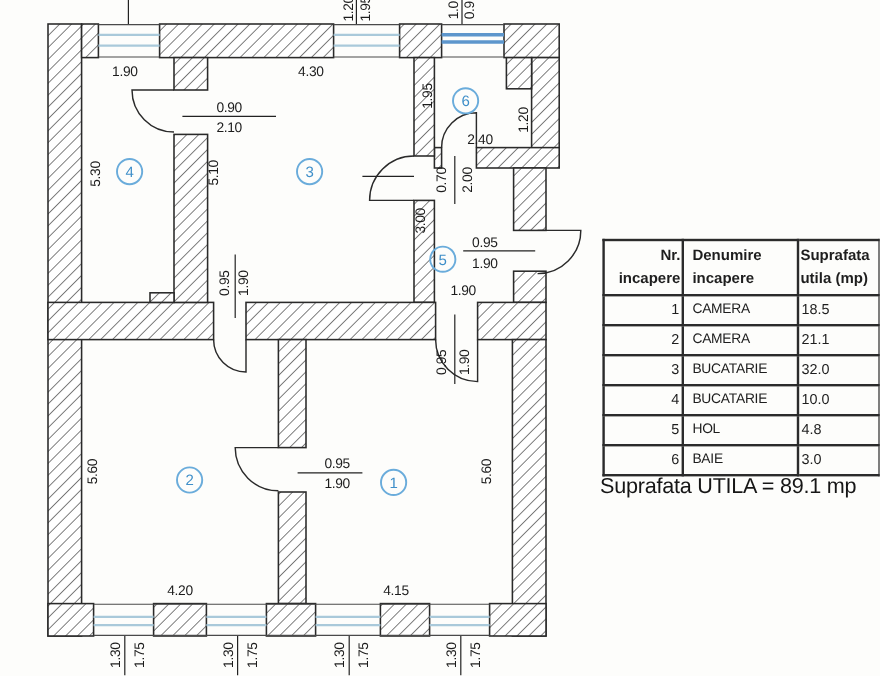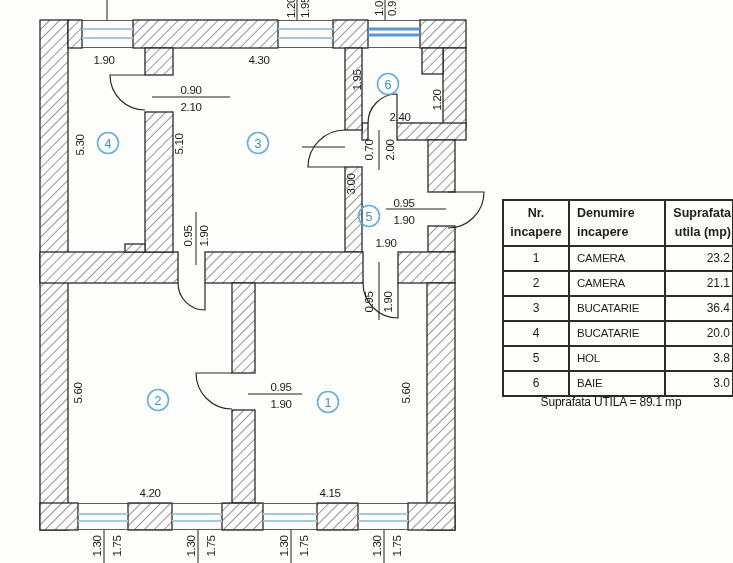--- a/index.html
+++ b/index.html
@@ -11,27 +11,27 @@
   }
   #plan{position:absolute;left:0;top:0;}
   svg text{fill:#1c1c1c;font-family:"Liberation Sans",sans-serif;font-size:11.5px;letter-spacing:-0.3px;}
   svg text.roomnum{fill:#3f8fc9;font-size:12.5px;letter-spacing:0;}
 
   .table-area{position:absolute;left:502px;top:199px;width:218px;}
   table{border-collapse:collapse;width:100%;table-layout:fixed;}
   th,td{border:2px solid #2b2b2b;}
   th{font-size:12.5px;font-weight:bold;padding:3px 1px;line-height:1.5;}
   td{font-size:12px;height:21px;padding:1px 2px;}
-  .c-nr{width:62px;text-align:center;}
+  .c-nr{width:62px;text-align:right;}
   .c-name{width:86px;text-align:left;padding-left:7px;}
-  .c-area{width:64px;text-align:right;}
+  .c-area{width:64px;text-align:left;}
   td.c-name{font-size:11.5px;letter-spacing:-0.2px;}
   .total{
     position:absolute;left:500px;top:395px;width:222px;
-    text-align:center;font-size:12px;color:#161616;letter-spacing:-0.2px;
+    font-size:18px;color:#161616;letter-spacing:-0.2px;
   }
 </style>
 </head>
 <body>
 
 <svg id="plan" width="505" height="563" viewBox="0 0 505 563">
   <defs>
     <pattern id="hatch" width="7" height="7" patternUnits="userSpaceOnUse" patternTransform="rotate(45)">
       <rect width="7" height="7" fill="#ffffff"></rect>
       <line x1="0" y1="0" x2="0" y2="7" stroke="#3d3d3d" stroke-width="1.1"></line>
@@ -196,41 +196,41 @@
           <th class="c-area">
             <div>Suprafata</div>
             <div>utila (mp)</div>
           </th>
         </tr>
       </thead>
     <tbody id="tbl-body">
         <tr>
           <td class="c-nr">1</td>
           <td class="c-name">CAMERA</td>
-          <td class="c-area">23.2</td>
+          <td class="c-area">18.5</td>
         </tr>
         <tr>
           <td class="c-nr">2</td>
           <td class="c-name">CAMERA</td>
           <td class="c-area">21.1</td>
         </tr>
         <tr>
           <td class="c-nr">3</td>
           <td class="c-name">BUCATARIE</td>
-          <td class="c-area">36.4</td>
+          <td class="c-area">32.0</td>
         </tr>
         <tr>
           <td class="c-nr">4</td>
           <td class="c-name">BUCATARIE</td>
-          <td class="c-area">20.0</td>
+          <td class="c-area">10.0</td>
         </tr>
         <tr>
           <td class="c-nr">5</td>
           <td class="c-name">HOL</td>
-          <td class="c-area">3.8</td>
+          <td class="c-area">4.8</td>
         </tr>
         <tr>
           <td class="c-nr">6</td>
           <td class="c-name">BAIE</td>
           <td class="c-area">3.0</td>
         </tr>
       </tbody>
   </table>
 </div>
 

